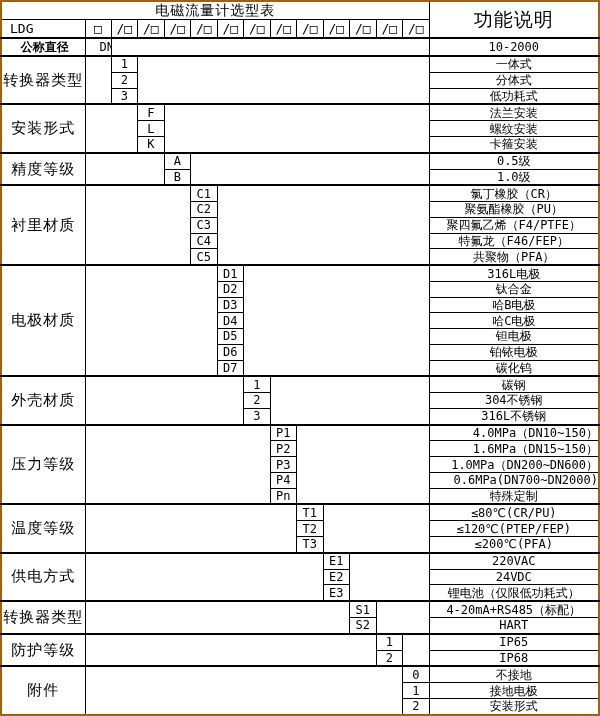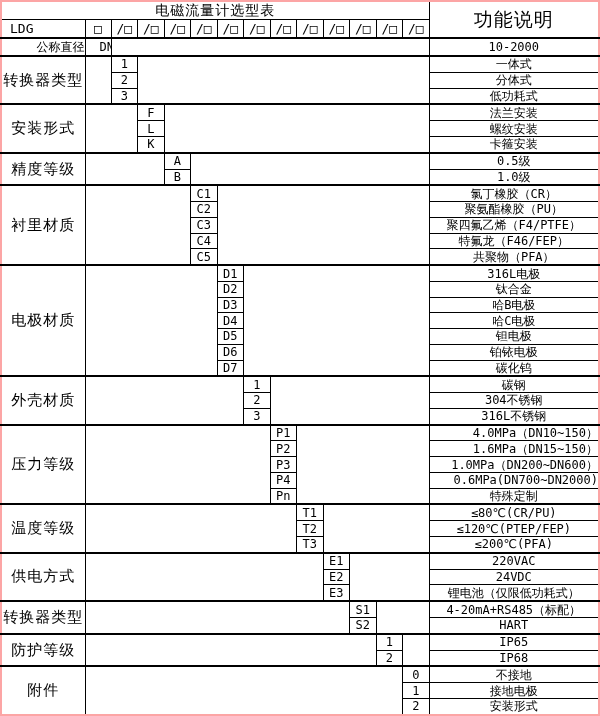--- a/index.html
+++ b/index.html
@@ -2,21 +2,21 @@
 <html><head>
 <meta charset="utf-8">
 <style>
   html, body { margin: 0; padding: 0; background: #ffffff; }
   .page { width: 600px; height: 716px; background: #ffffff; }
   table.sel {
     border-collapse: collapse;
     table-layout: fixed;
     width: 600px;
     height: 716px;
-    border: 2px solid #fca5a5;
+    border: 2px solid #a16207;
     font-family: "DejaVu Sans Mono", "DejaVu Sans", "Liberation Sans", sans-serif;
     color: #000;
     background: #fff;
   }
   td {
     border: 1px solid #000;
     padding: 0;
     text-align: center;
     vertical-align: middle;
     font-size: 12px;
@@ -25,21 +25,21 @@
     white-space: nowrap;
   }
   tr.sec > td { border-top: 2px solid #000; }
   tr.r-title { height: 18px; }
   tr.r-model { height: 19px; }
   tr.r-dn    { height: 18px; }
   td.title   { font-size: 14px; letter-spacing: 1px; }
   td.fnhead  { font-size: 19px; letter-spacing: 1px; }
   td.label   { font-size: 15px; letter-spacing: 1px; }
   td.ldg     { text-align: left; padding-left: 8px; font-size: 13px; }
-  td.dnlbl   { text-align: right; padding-left: 3px; }
+  td.dnlbl   { text-align: center; padding-left: 3px; font-weight: bold; }
   td.dncode  { text-align: left; padding-left: 14px; }
   td.code    { font-size: 12px; }
   td.slot    { font-size: 13px; }
   td.fn      { font-size: 12px; margin-top: 16px; }
   td.fn.left { text-align: right; padding-left: 2px; }
   td.gap     { background: #fff; }
 </style>
 </head>
 <body>
 

